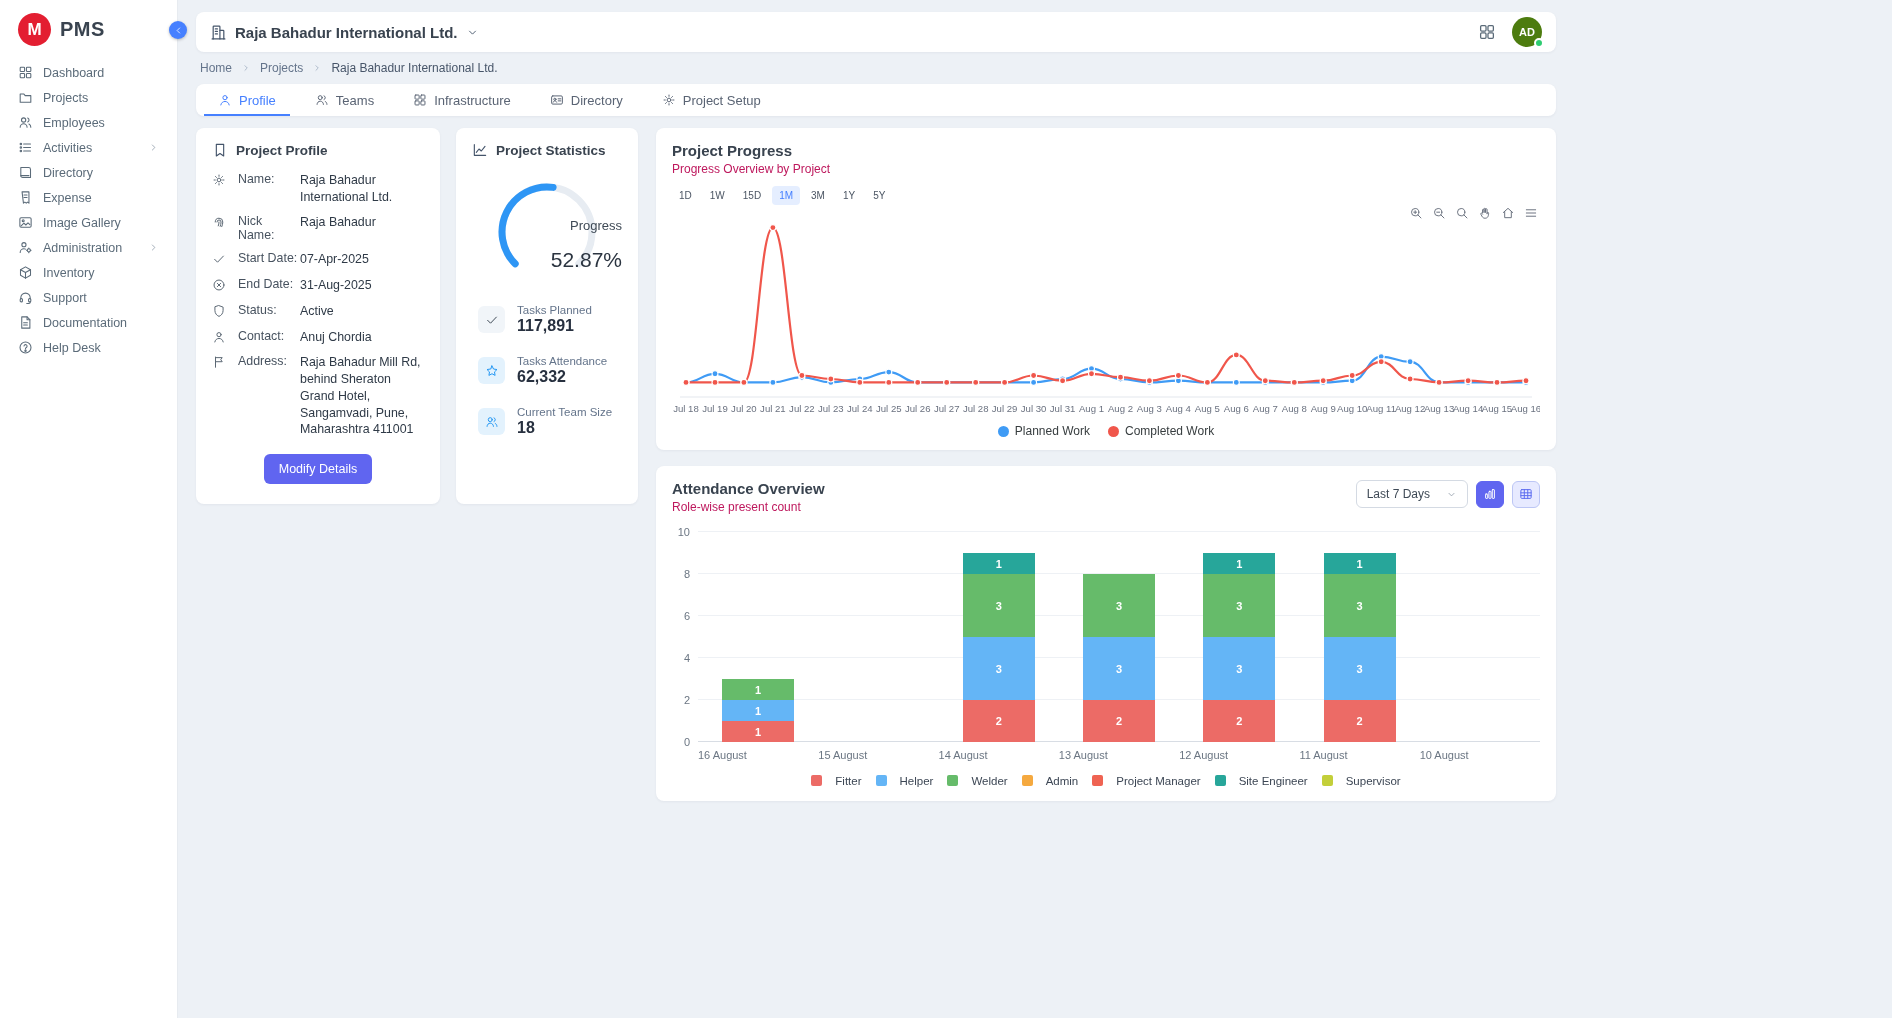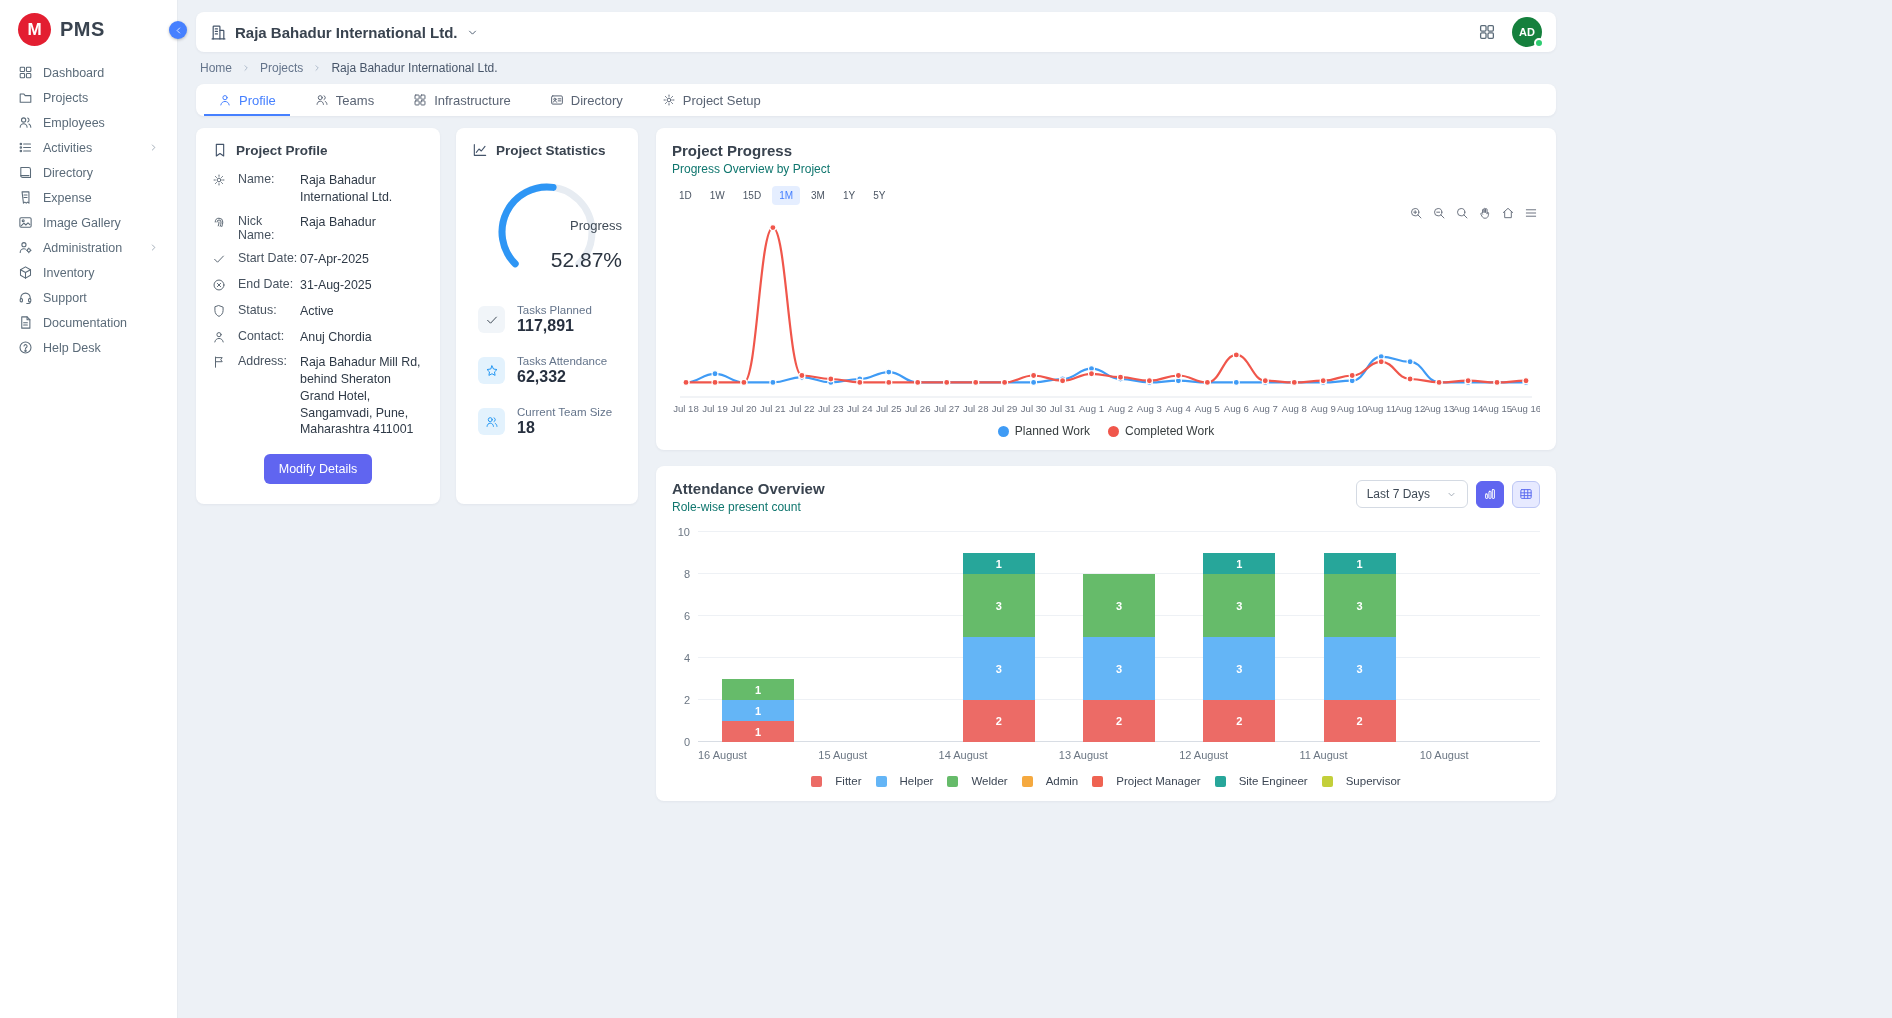--- a/index.html
+++ b/index.html
@@ -18,36 +18,36 @@
   .nav-item .chev{margin-left:auto;color:#8d99a7}
   .collapse-btn{position:fixed;left:169px;top:21px;width:18px;height:18px;border-radius:50%;background:#4680ff;color:#fff;border:none;display:flex;align-items:center;justify-content:center;z-index:6;cursor:pointer;box-shadow:0 1px 3px rgba(0,0,0,.25)}
   
   .main{margin-left:178px;padding:12px 0 0 18px;width:1378px}
   .card{background:#fff;border-radius:8px;box-shadow:0 1px 3px rgba(13,27,62,.05)}
   .topbar{width:1360px;height:40px;display:flex;align-items:center;padding:0 14px}
   .company{display:flex;align-items:center;gap:8px;cursor:pointer;color:#44506077}
   .company .ic{color:#46566b}
   .company-name{font-size:15px;font-weight:bold;color:#39434f}
   .topbar-right{margin-left:auto;display:flex;align-items:center;gap:16px}
-  .avatar{width:30px;height:30px;border-radius:50%;background:#15803d;color:#fff;font-size:11px;font-weight:bold;display:flex;align-items:center;justify-content:center;position:relative;cursor:pointer}
+  .avatar{width:30px;height:30px;border-radius:50%;background:#4d7c0f;color:#fff;font-size:11px;font-weight:bold;display:flex;align-items:center;justify-content:center;position:relative;cursor:pointer}
   .status-dot{position:absolute;right:-2px;bottom:-1px;width:10px;height:10px;border-radius:50%;background:#2ecc71;border:2px solid #fff}
   .breadcrumb{display:flex;align-items:center;gap:9px;padding:9px 4px;font-size:12px;color:#64748b}
   .bc-item{cursor:pointer}
   .bc-item.last{color:#475569;cursor:default}
   .breadcrumb .sep{color:#94a3b8}
   .tabs{width:1360px;height:32px;display:flex;align-items:stretch;gap:11px;padding:0 8px;margin-bottom:12px}
   .tab{display:flex;align-items:center;gap:7px;padding:0 14px;font-size:13px;color:#5a6474;cursor:pointer;border-bottom:2px solid transparent;border-top:2px solid transparent}
   .tab.active{color:#4680ff;border-bottom-color:#4680ff}
   .content{display:flex;gap:18px;width:1360px;align-items:flex-start}
   .left-col{width:442px;flex:none;display:flex;gap:16px}
   .right-col{flex:1;display:flex;flex-direction:column;gap:16px}
   .card-title{display:flex;align-items:center;gap:8px;font-size:13.5px;font-weight:bold;color:#39434f}
   .card-title .ic{color:#44546a}
   .card-title.lg{font-size:15px}
-  .card-sub{font-size:12px;color:#0f766e;margin-top:3px}
+  .card-sub{font-size:12px;color:#be185d;margin-top:3px}
   
   .profile-card{padding:14px 16px 16px}
   .fields{margin-top:14px;display:flex;flex-direction:column;gap:9px}
   .field-row{display:grid;grid-template-columns:26px 62px 1fr;align-items:start;font-size:12.4px}
   .field-row .fld{color:#5a6672;margin-top:1px}
   .field-label{color:#47525f}
   .field-value{color:#2f3a47;line-height:1.35}
   .modify-btn{display:block;margin:16px auto 4px;background:#6065f0;color:#fff;border:none;border-radius:6px;padding:8px 15px;font-size:12.5px;font-family:inherit;cursor:pointer}
   
   .stats-card{padding:14px 16px 18px;min-height:332px}
@@ -86,21 +86,21 @@
   .plot{position:relative;height:210px}
   .gridline{position:absolute;left:0;right:0;height:0;border-top:1px solid #eef1f5}
   .gridline.base{border-top-color:#d8dde4}
   .bars{position:absolute;left:0;right:0;top:0;bottom:0;display:flex}
   .bar-col{flex:1;display:flex;align-items:flex-end;justify-content:center}
   .bar-stack{width:72px;display:flex;flex-direction:column-reverse}
   .seg{display:flex;align-items:center;justify-content:center;color:#fff;font-size:11px;font-weight:bold}
   .x-labels{display:flex;margin-top:7px}
   .x-label{flex:1;text-align:left;font-size:11px;color:#6b7683}
   .bar-legend{display:flex;justify-content:center;gap:14px;margin-top:14px;font-size:11.5px;color:#3c4654;flex-wrap:wrap}
-  .bl-item{display:flex;align-items:center;gap:13px;cursor:pointer}
+  .bl-item{display:flex;align-items:flex-start;gap:13px;cursor:pointer}
   .bl-sq{width:11px;height:11px;border-radius:2px}
   .footer{margin:2px 0 14px;text-align:right;padding-right:195px;font-size:11.5px;color:#8a94a2}
   .footer-link{color:#2196f3;text-decoration:none;cursor:pointer}
 </style>
 </head>
 <body>
 
 <svg width="0" height="0" style="position:absolute">
 <defs>
   <symbol id="i-grid" viewBox="0 0 24 24">

